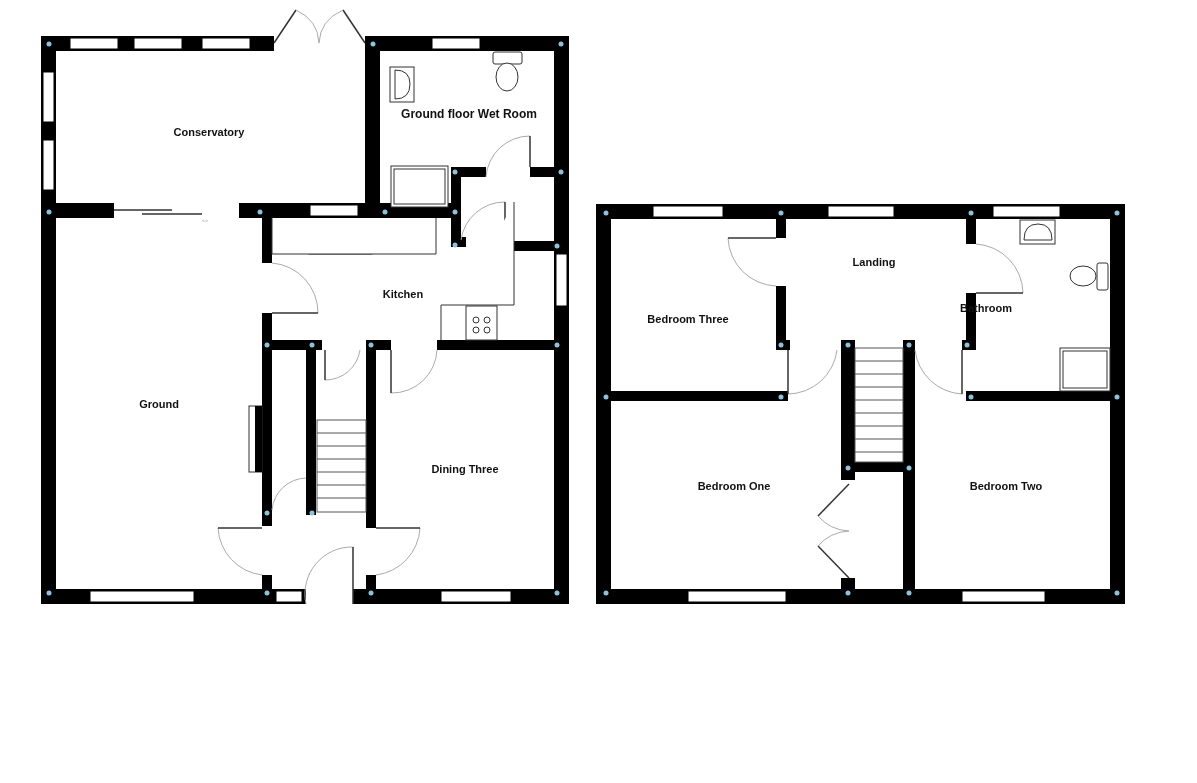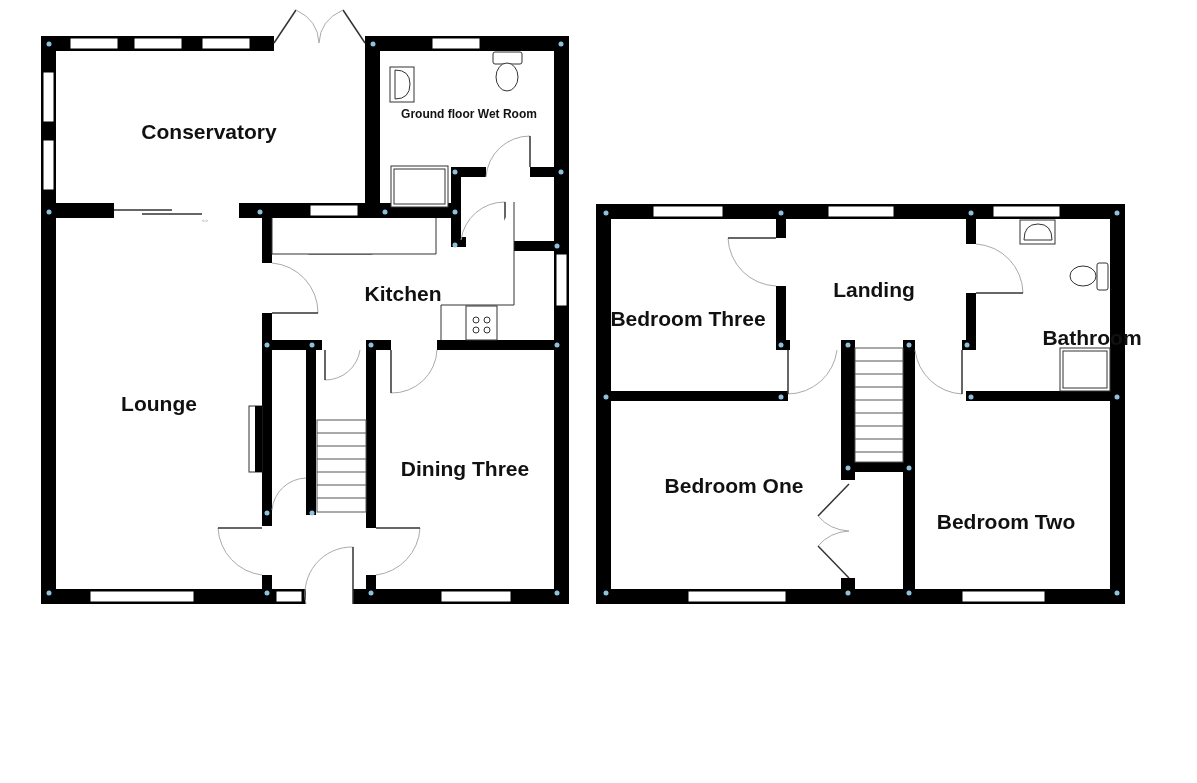--- a/index.html
+++ b/index.html
@@ -1,18 +1,18 @@
 <!DOCTYPE html>
 <html><head>
 <meta charset="utf-8">
 <style>
   html, body { margin:0; padding:0; background:#ffffff; }
   body { width:1197px; height:783px; overflow:hidden; position:relative; font-family:"Liberation Sans", sans-serif; }
   #plan { position:absolute; left:0; top:0; width:1197px; height:783px; }
-  .room-label { position:absolute; font-family:"Liberation Sans", sans-serif; font-weight:bold; font-size:21px; color:#111; white-space:nowrap; transform:translate(-50%,-50%); }
+  .room-label { position:absolute; font-family:"Liberation Sans", sans-serif; font-weight:bold; font-size:11px; color:#111; white-space:nowrap; transform:translate(-50%,-50%); }
   .wall { fill:#000; }
   .win { fill:#fff; stroke:#000; stroke-width:1; }
   .door-arc { fill:none; stroke:#aaa; stroke-width:1; }
   .door-leaf { stroke:#333; stroke-width:1.5; }
   .dot { fill:#8ec1dc; }
   .fix { fill:#fff; stroke:#333; stroke-width:1; }
   .stair { fill:#fff; stroke:#555; stroke-width:1; }
 </style>
 </head>
 <body>
@@ -243,20 +243,20 @@
         <circle class="dot" cx="848" cy="593" r="2.5"></circle>
         <circle class="dot" cx="909" cy="593" r="2.5"></circle>
         <circle class="dot" cx="1117" cy="593" r="2.5"></circle>
     </g>
   </g>
 </svg>
 
 <div class="room-label" style="left:209px;top:132px;">Conservatory</div>
 <div class="room-label" style="left:469px;top:114px;font-size:12px;">Ground floor Wet Room</div>
 <div class="room-label" style="left:403px;top:283px;margin-top:11px;">Kitchen</div>
-<div class="room-label" style="left:159px;top:404px;">Lounge</div>
+<div class="room-label" style="left:159px;top:404px;">Ground</div>
 <div class="room-label" style="left:465px;top:469px;">Dining Three</div>
 
 <div class="room-label" style="left:688px;top:303px;margin-top:16px;">Bedroom Three</div>
-<div class="room-label" style="left:874px;top:290px;">Landing</div>
-<div class="room-label" style="left:1092px;top:308px;margin-top:30px;">Bathroom</div>
+<div class="room-label" style="left:874px;top:262px;">Landing</div>
+<div class="room-label" style="left:986px;top:308px;">Bathroom</div>
 <div class="room-label" style="left:734px;top:486px;">Bedroom One</div>
-<div class="room-label" style="left:1006px;top:486px;margin-top:36px;">Bedroom Two</div>
+<div class="room-label" style="left:1006px;top:486px;">Bedroom Two</div>
 
 </body></html>

